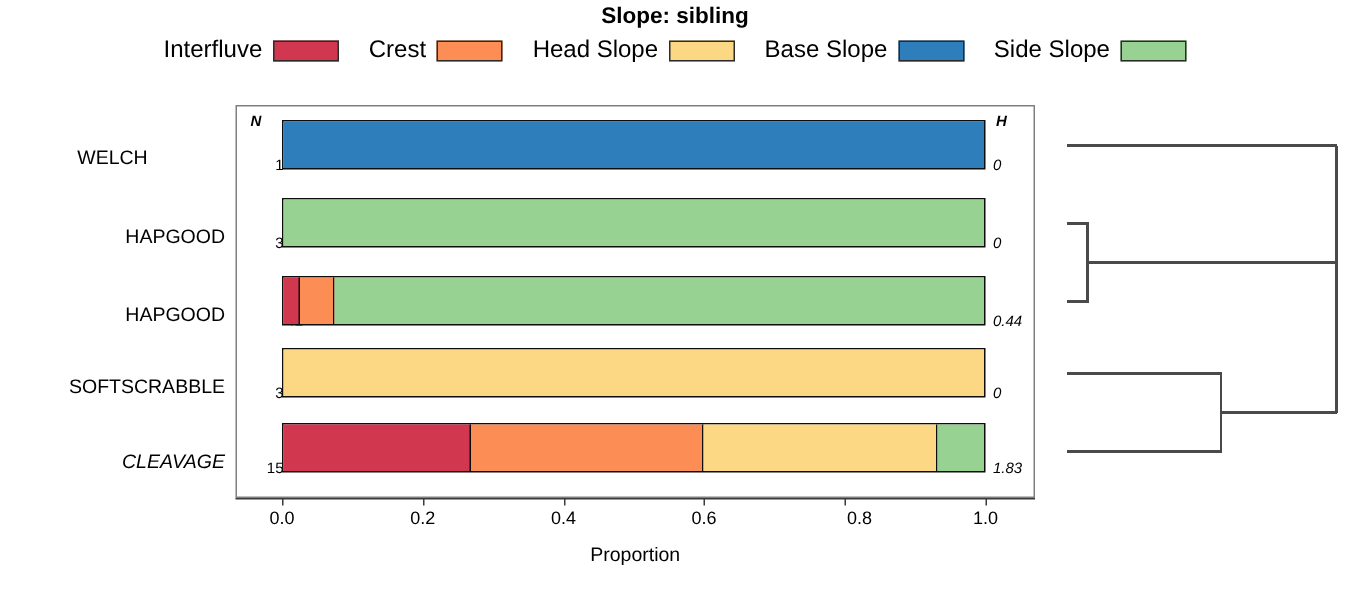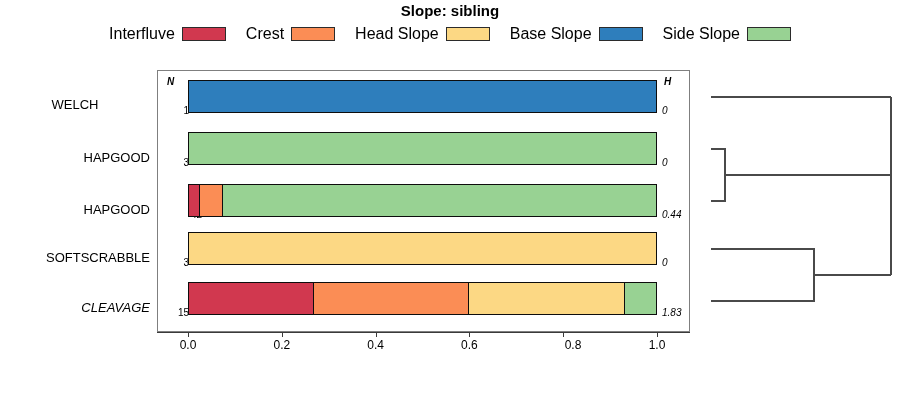--- a/index.html
+++ b/index.html
@@ -188,20 +188,21 @@
       <div class="tick-label" style="left: 281.8px;">0.2</div>
       <div class="tick" style="left: 375.6px;"></div>
       <div class="tick-label" style="left: 375.6px;">0.4</div>
       <div class="tick" style="left: 469.4px;"></div>
       <div class="tick-label" style="left: 469.4px;">0.6</div>
       <div class="tick" style="left: 563.2px;"></div>
       <div class="tick-label" style="left: 573px;">0.8</div>
       <div class="tick" style="left: 657px;"></div>
       <div class="tick-label" style="left: 657px;">1.0</div>
     </div>
+  <div class="axis-title">Proportion</div>
 
   <div class="dendro">
     <svg width="210" height="262" viewBox="0 0 210 262">
       <g id="dendro-g" fill="none" stroke="#4a4a4a" stroke-width="1.4" shape-rendering="crispEdges">
 
         <path d="M21 27 H201"></path>
 
         <path d="M21 79 H35 V131 H21"></path>
         <path d="M35 105 H201"></path>
 

